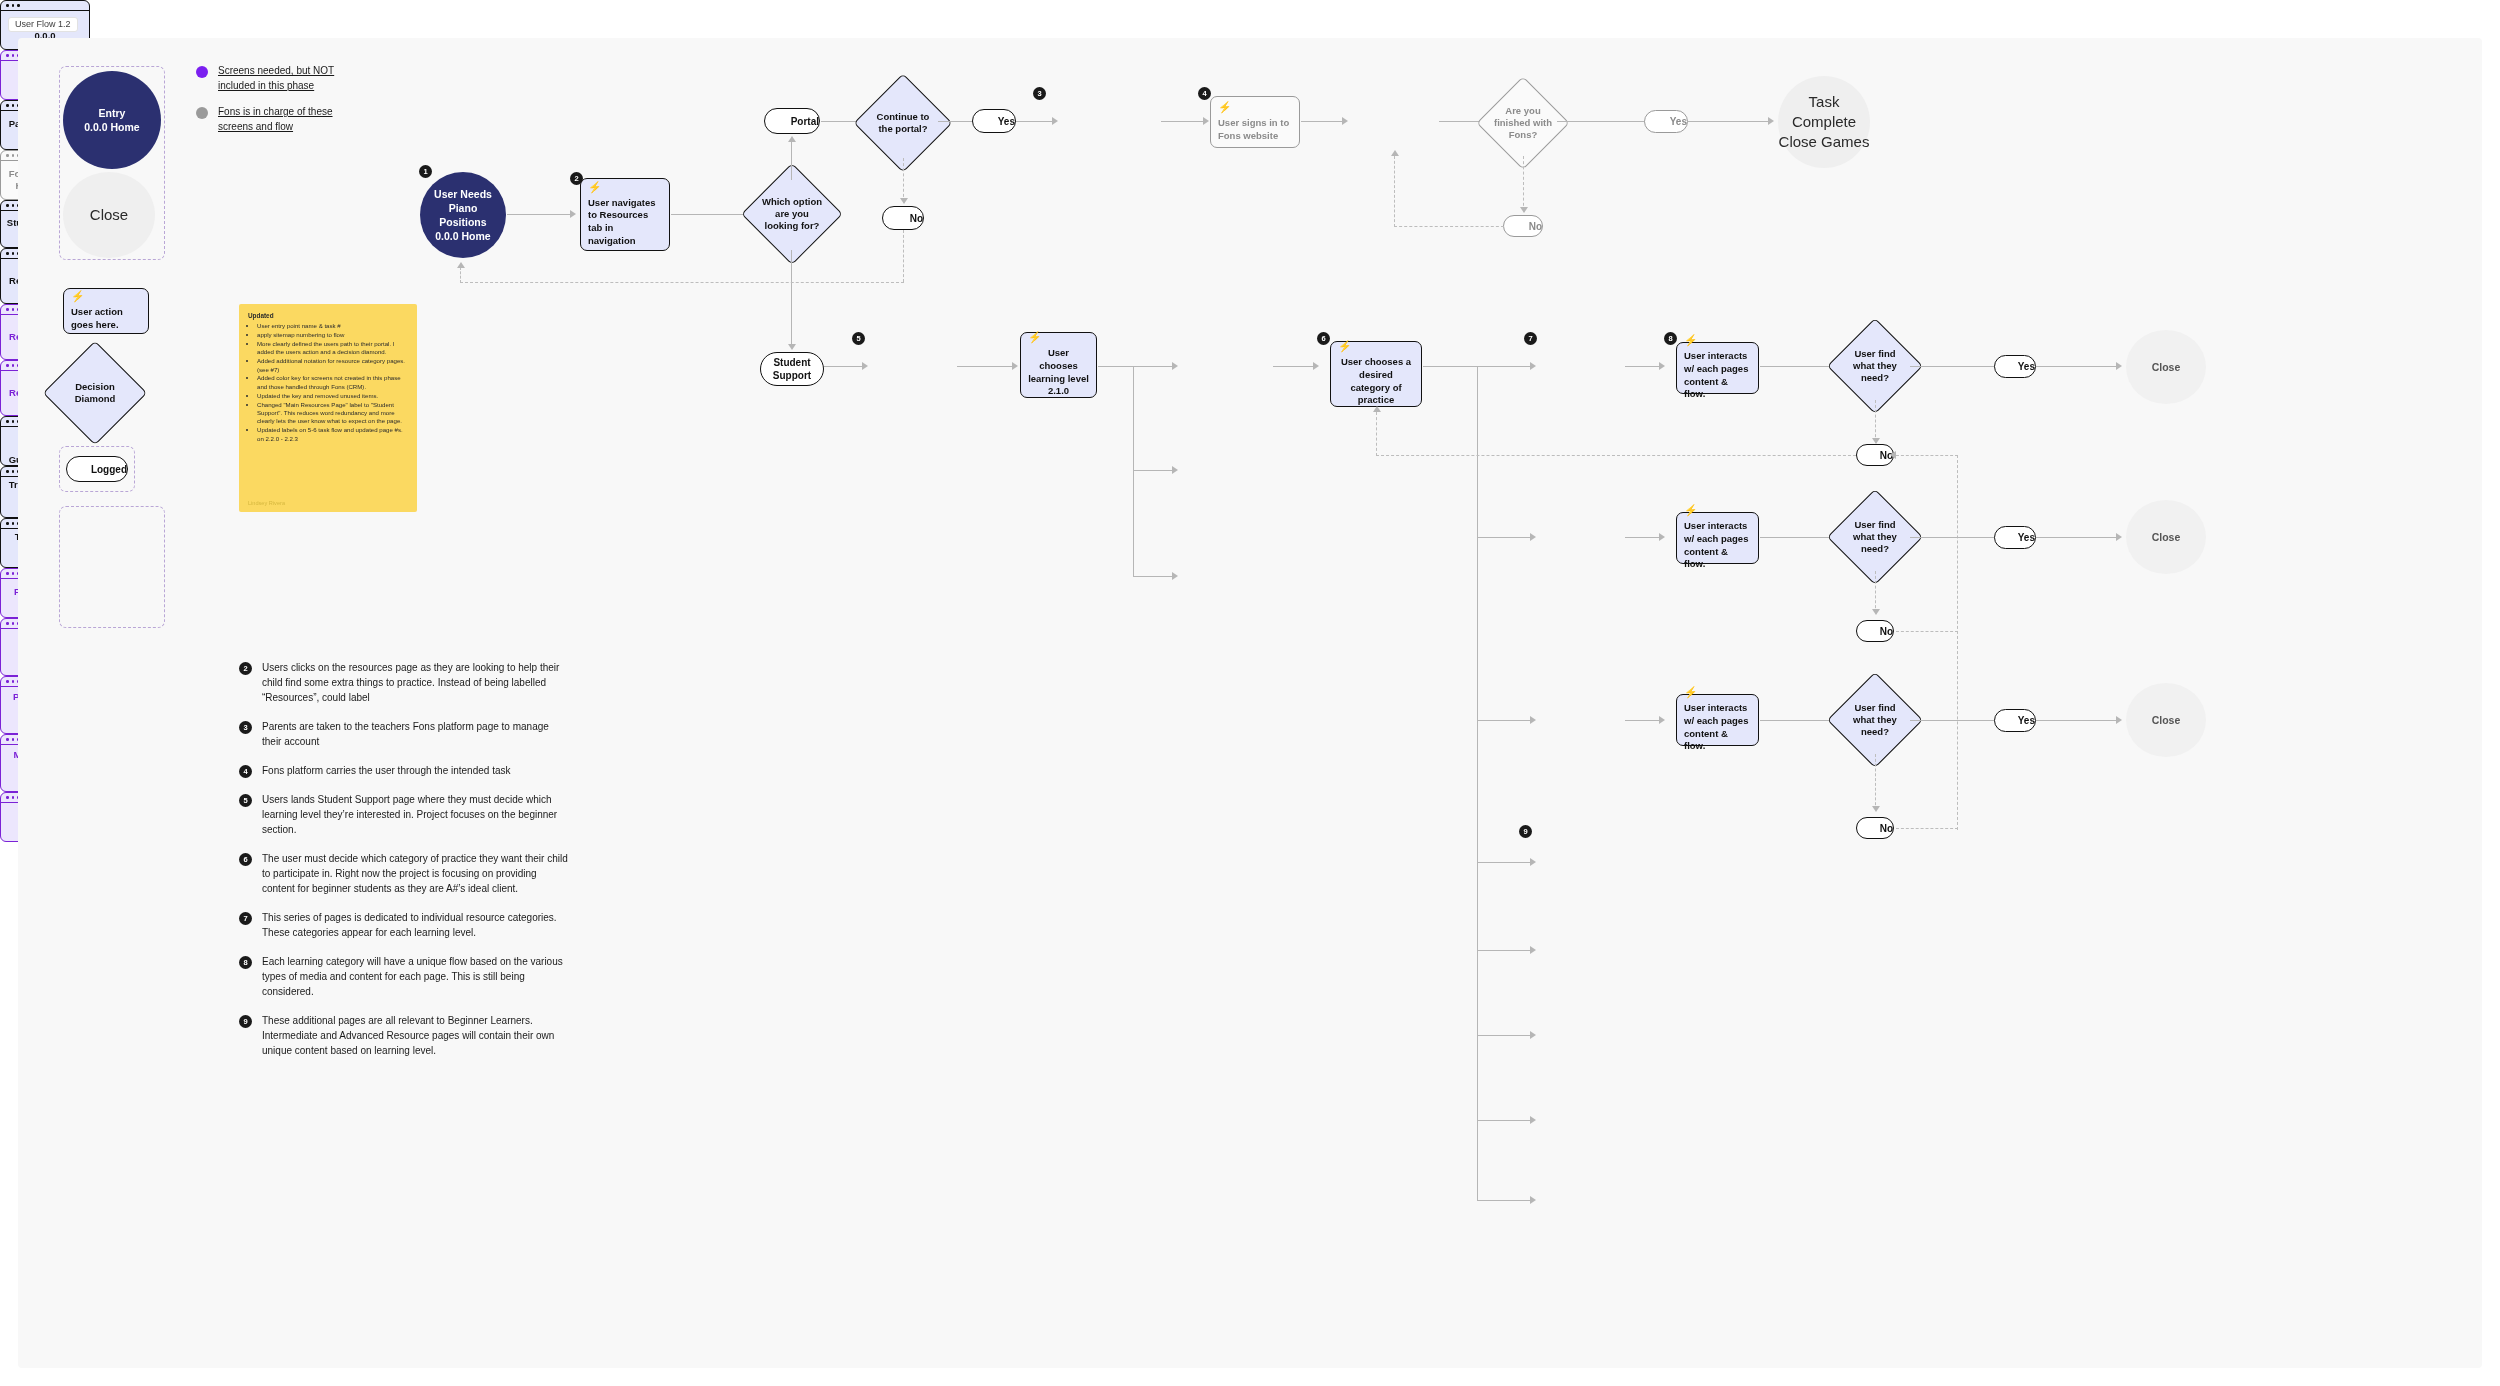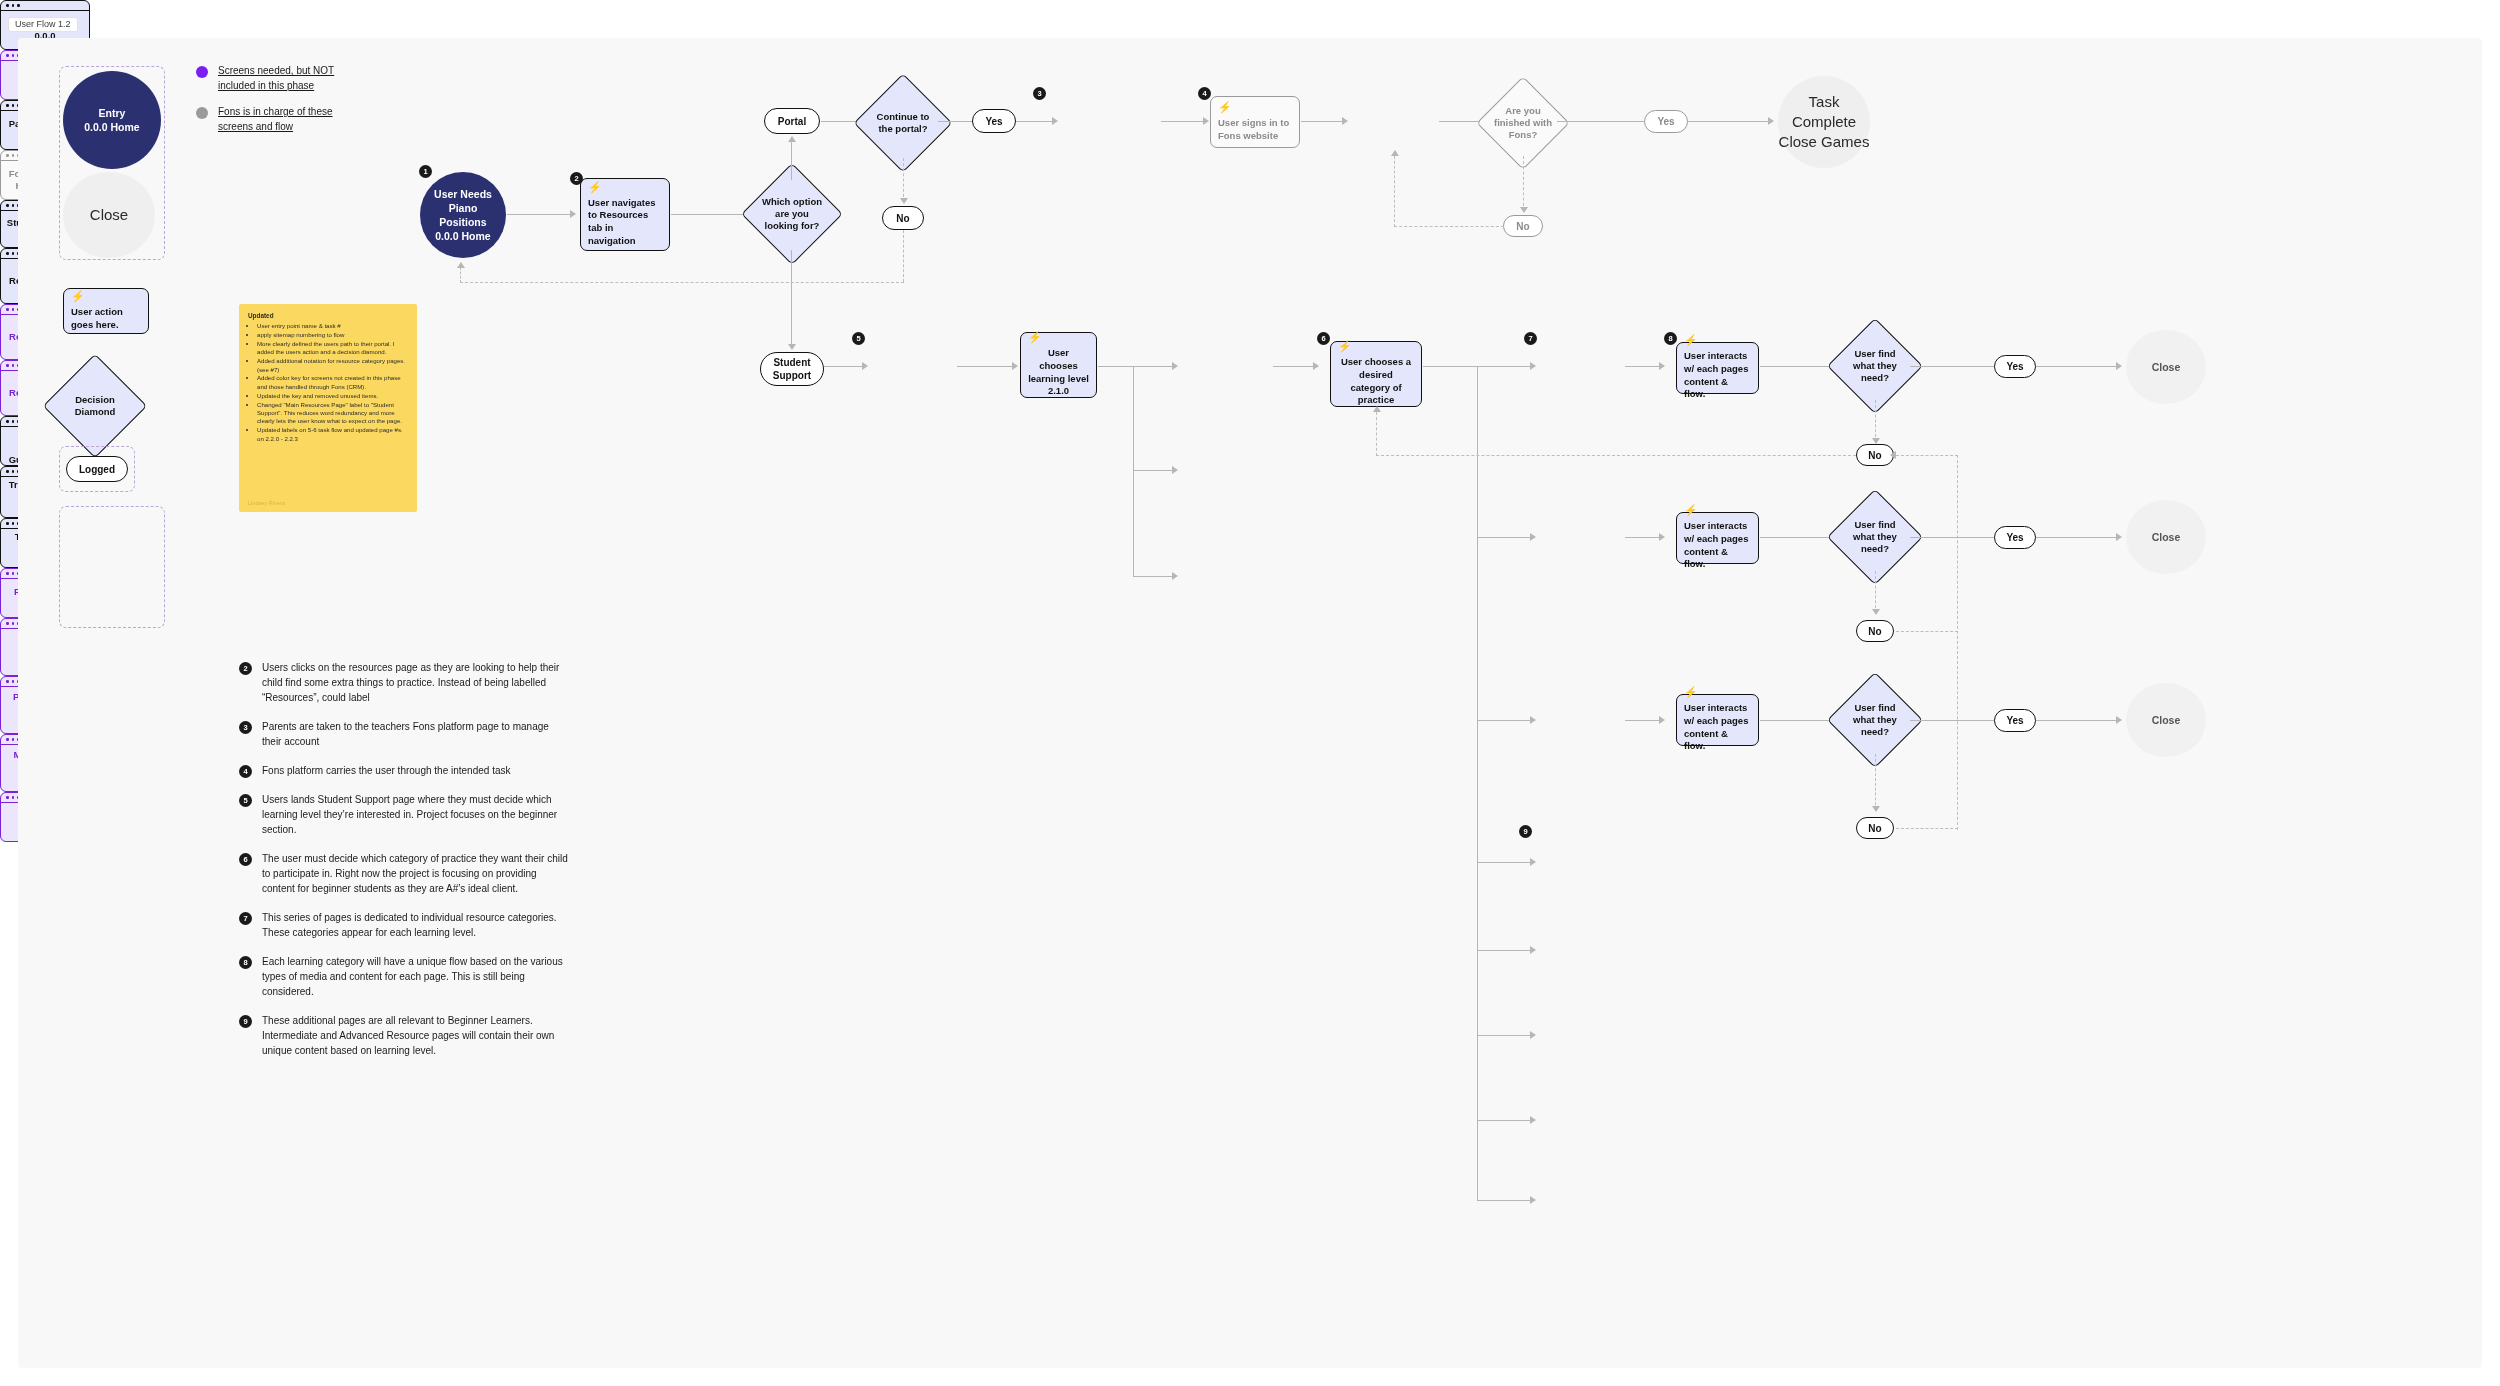--- a/index.html
+++ b/index.html
@@ -11,21 +11,21 @@
   
   .n{position:absolute;box-sizing:border-box;display:flex;align-items:center;justify-content:center;text-align:center;}
 
   
   .circle{border-radius:50%;}
   .entry-navy{background:#2b3070;color:#ffffff;font-weight:bold;font-size:10.5px;line-height:1.35;}
   .close-grey{background:#efefef;color:#2a2a2a;font-weight:normal;font-size:15px;line-height:1.35;}
   .close-grey-light{background:#f1f1f1;color:#555;font-weight:bold;font-size:10.5px;}
 
   
-  .pill{border:1.6px solid #111;border-radius:999px;background:#fff;color:#111;font-size:10px;font-weight:bold;line-height:1.3;}
+  .pill{border:1.6px solid #111;border-radius:999px;background:#fff;color:#111;font-size:10px;font-weight:bold;line-height:1.3;justify-content:flex-end;}
   .pill.muted{border-color:#9a9a9a;color:#8b8b8b;}
 
   
   .diamond{position:absolute;}
   .diamond .dm{position:absolute;inset:0;background:#e4e7fb;border:1.6px solid #111;transform:rotate(45deg);border-radius:5px;}
   .diamond .dt{position:absolute;inset:0;display:flex;align-items:center;justify-content:center;text-align:center;
       font-size:9.5px;font-weight:bold;color:#111;line-height:1.25;padding:0 2px;box-sizing:border-box;}
   .diamond.muted .dm{background:#fafafa;border-color:#9a9a9a;}
   .diamond.muted .dt{color:#8b8b8b;}
 
@@ -109,21 +109,21 @@
   <div class="n circle close-grey" style="left:63px;top:172px;width:92px;height:86px;">
     <span>Close</span>
   </div>
 
   <div class="keybox" style="left:59px;top:283px;width:0;height:0;border:none;"></div>
   <div class="n action" style="left:63px;top:288px;width:86px;height:46px;">
     <div class="bolt">⚡</div>
     <div class="atext">User action goes here.</div>
   </div>
 
-  <div class="diamond" style="left:58px;top:369px;width:74px;height:74px;">
+  <div class="diamond" style="left:58px;top:356px;width:74px;height:74px;">
     <div class="dm"></div>
     <div class="dt">
         <span><span>Decision</span><br><span>Diamond</span></span>
       </div>
   </div>
 
   <div class="keybox" style="left:59px;top:446px;width:76px;height:46px;"></div>
   <div class="n pill" style="left:66px;top:456px;width:62px;height:26px;">
     <span>Logged</span>
   </div>

